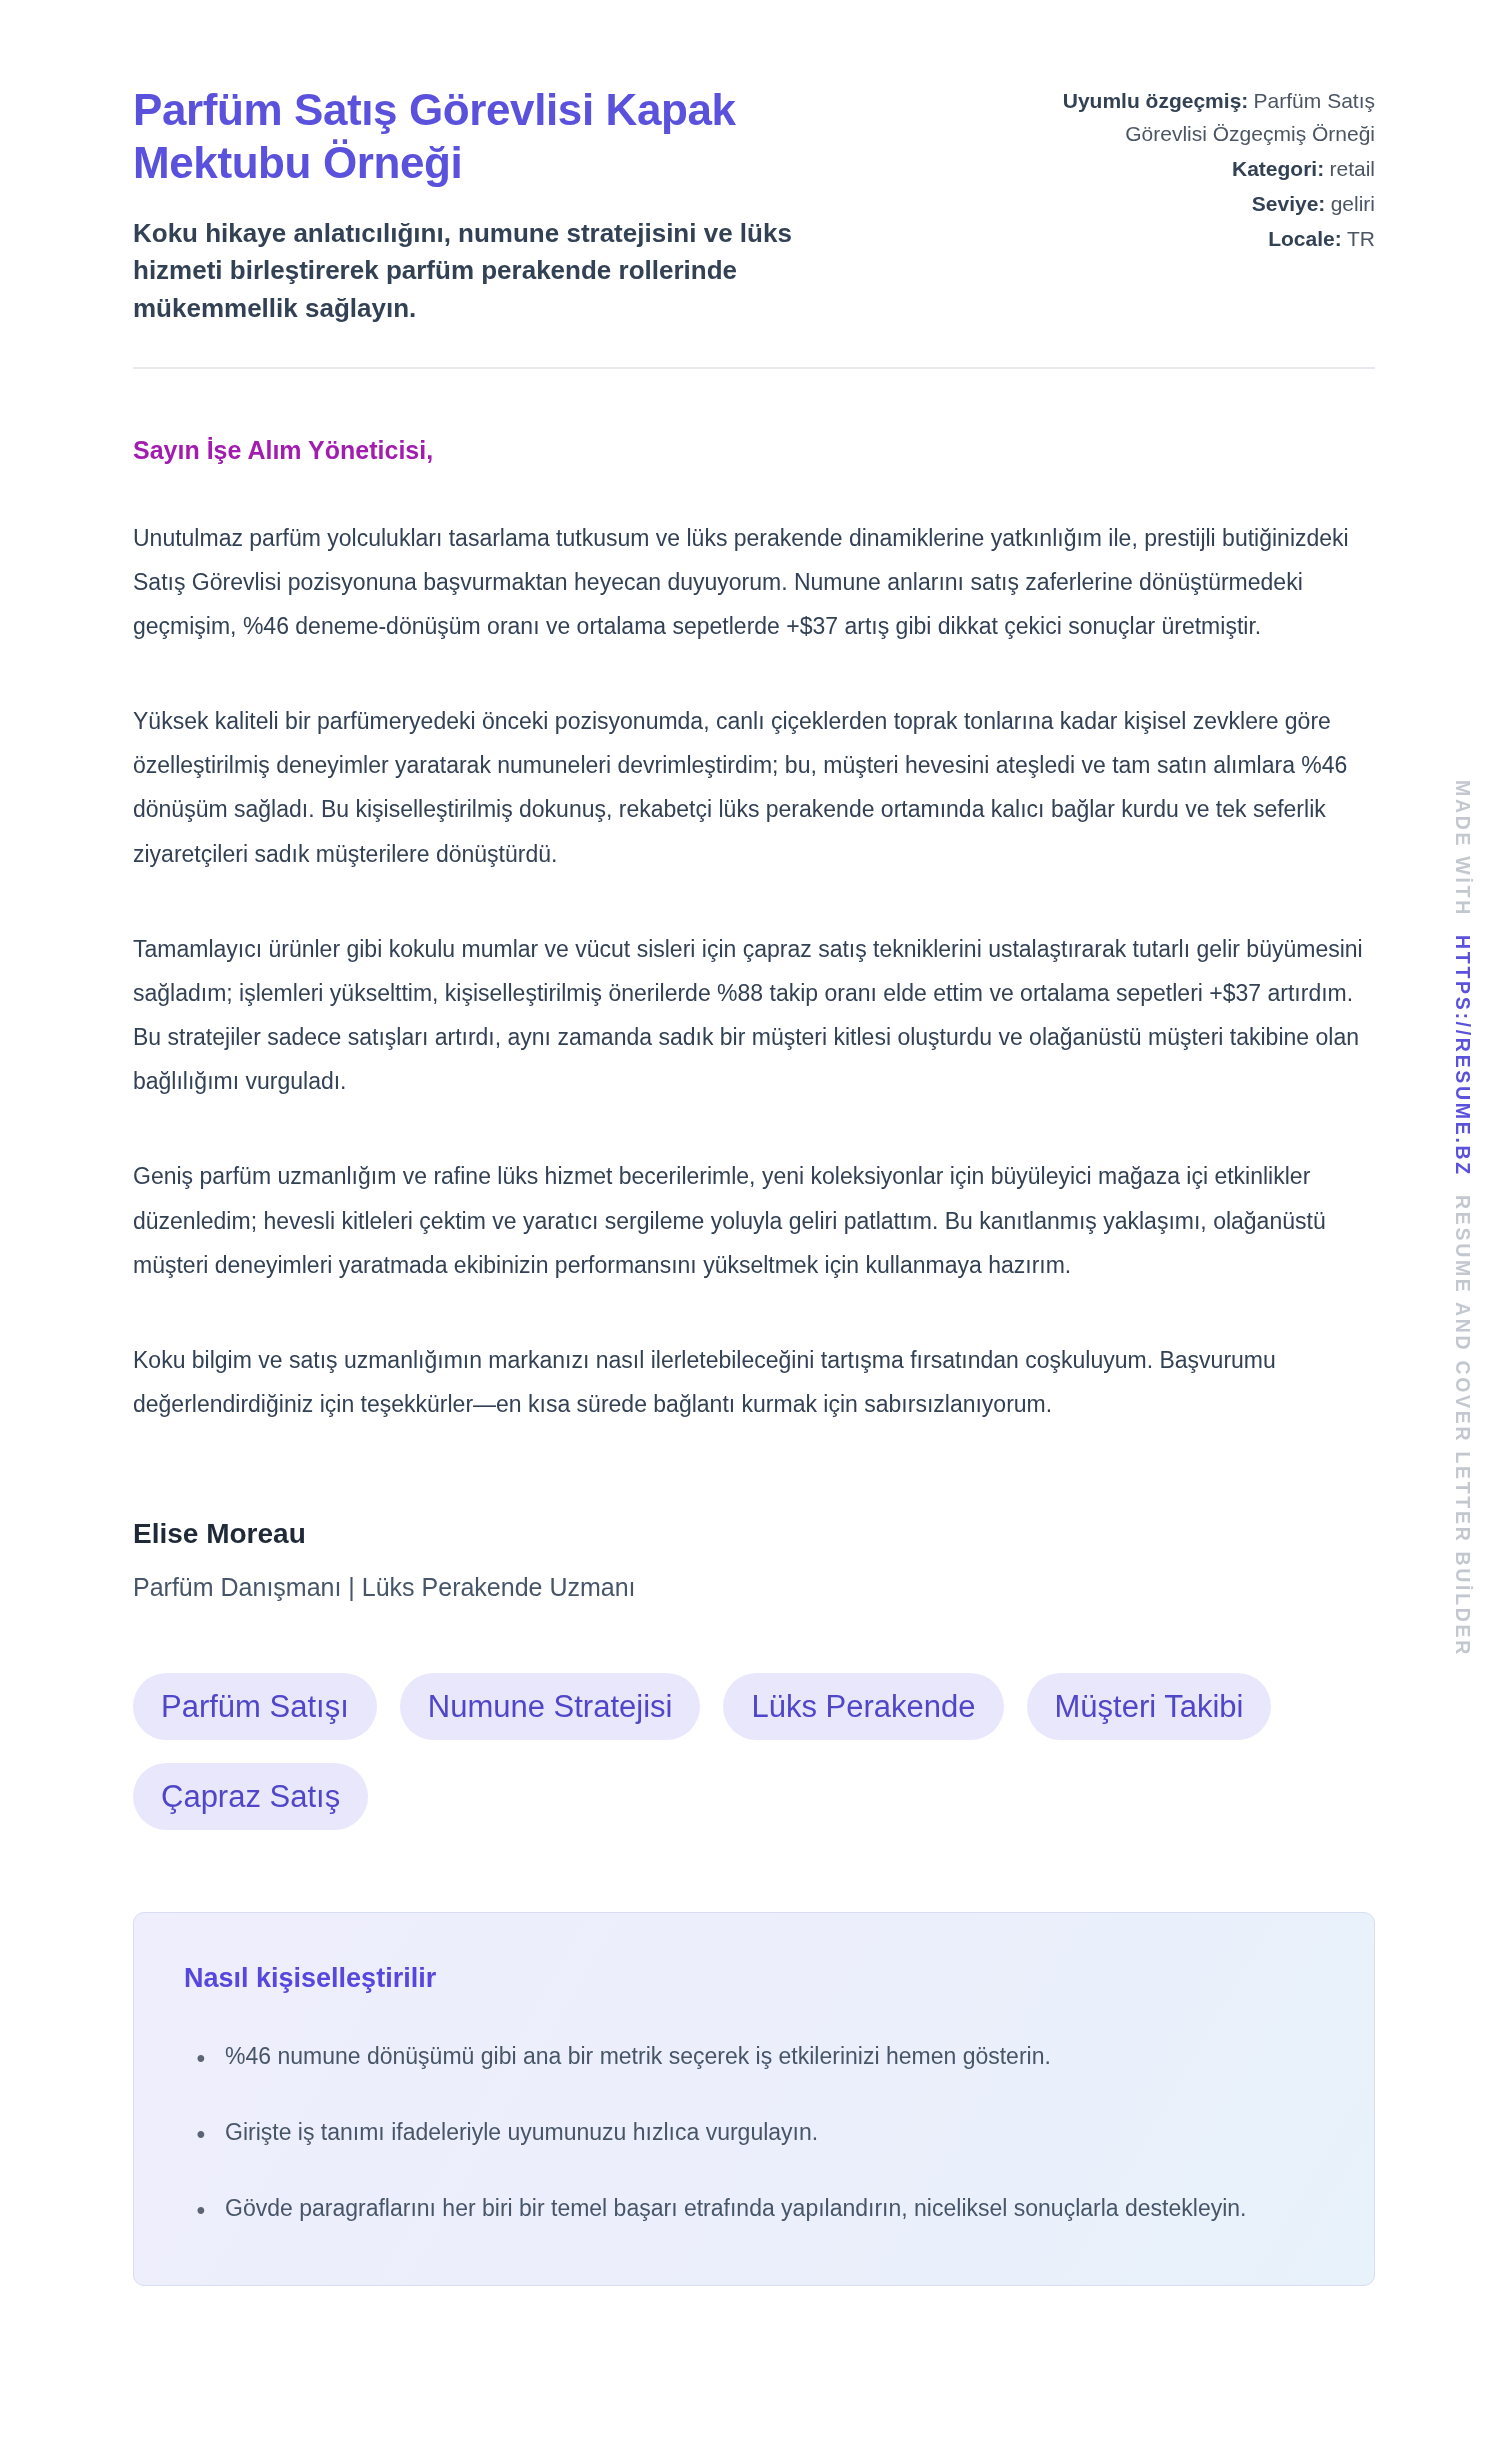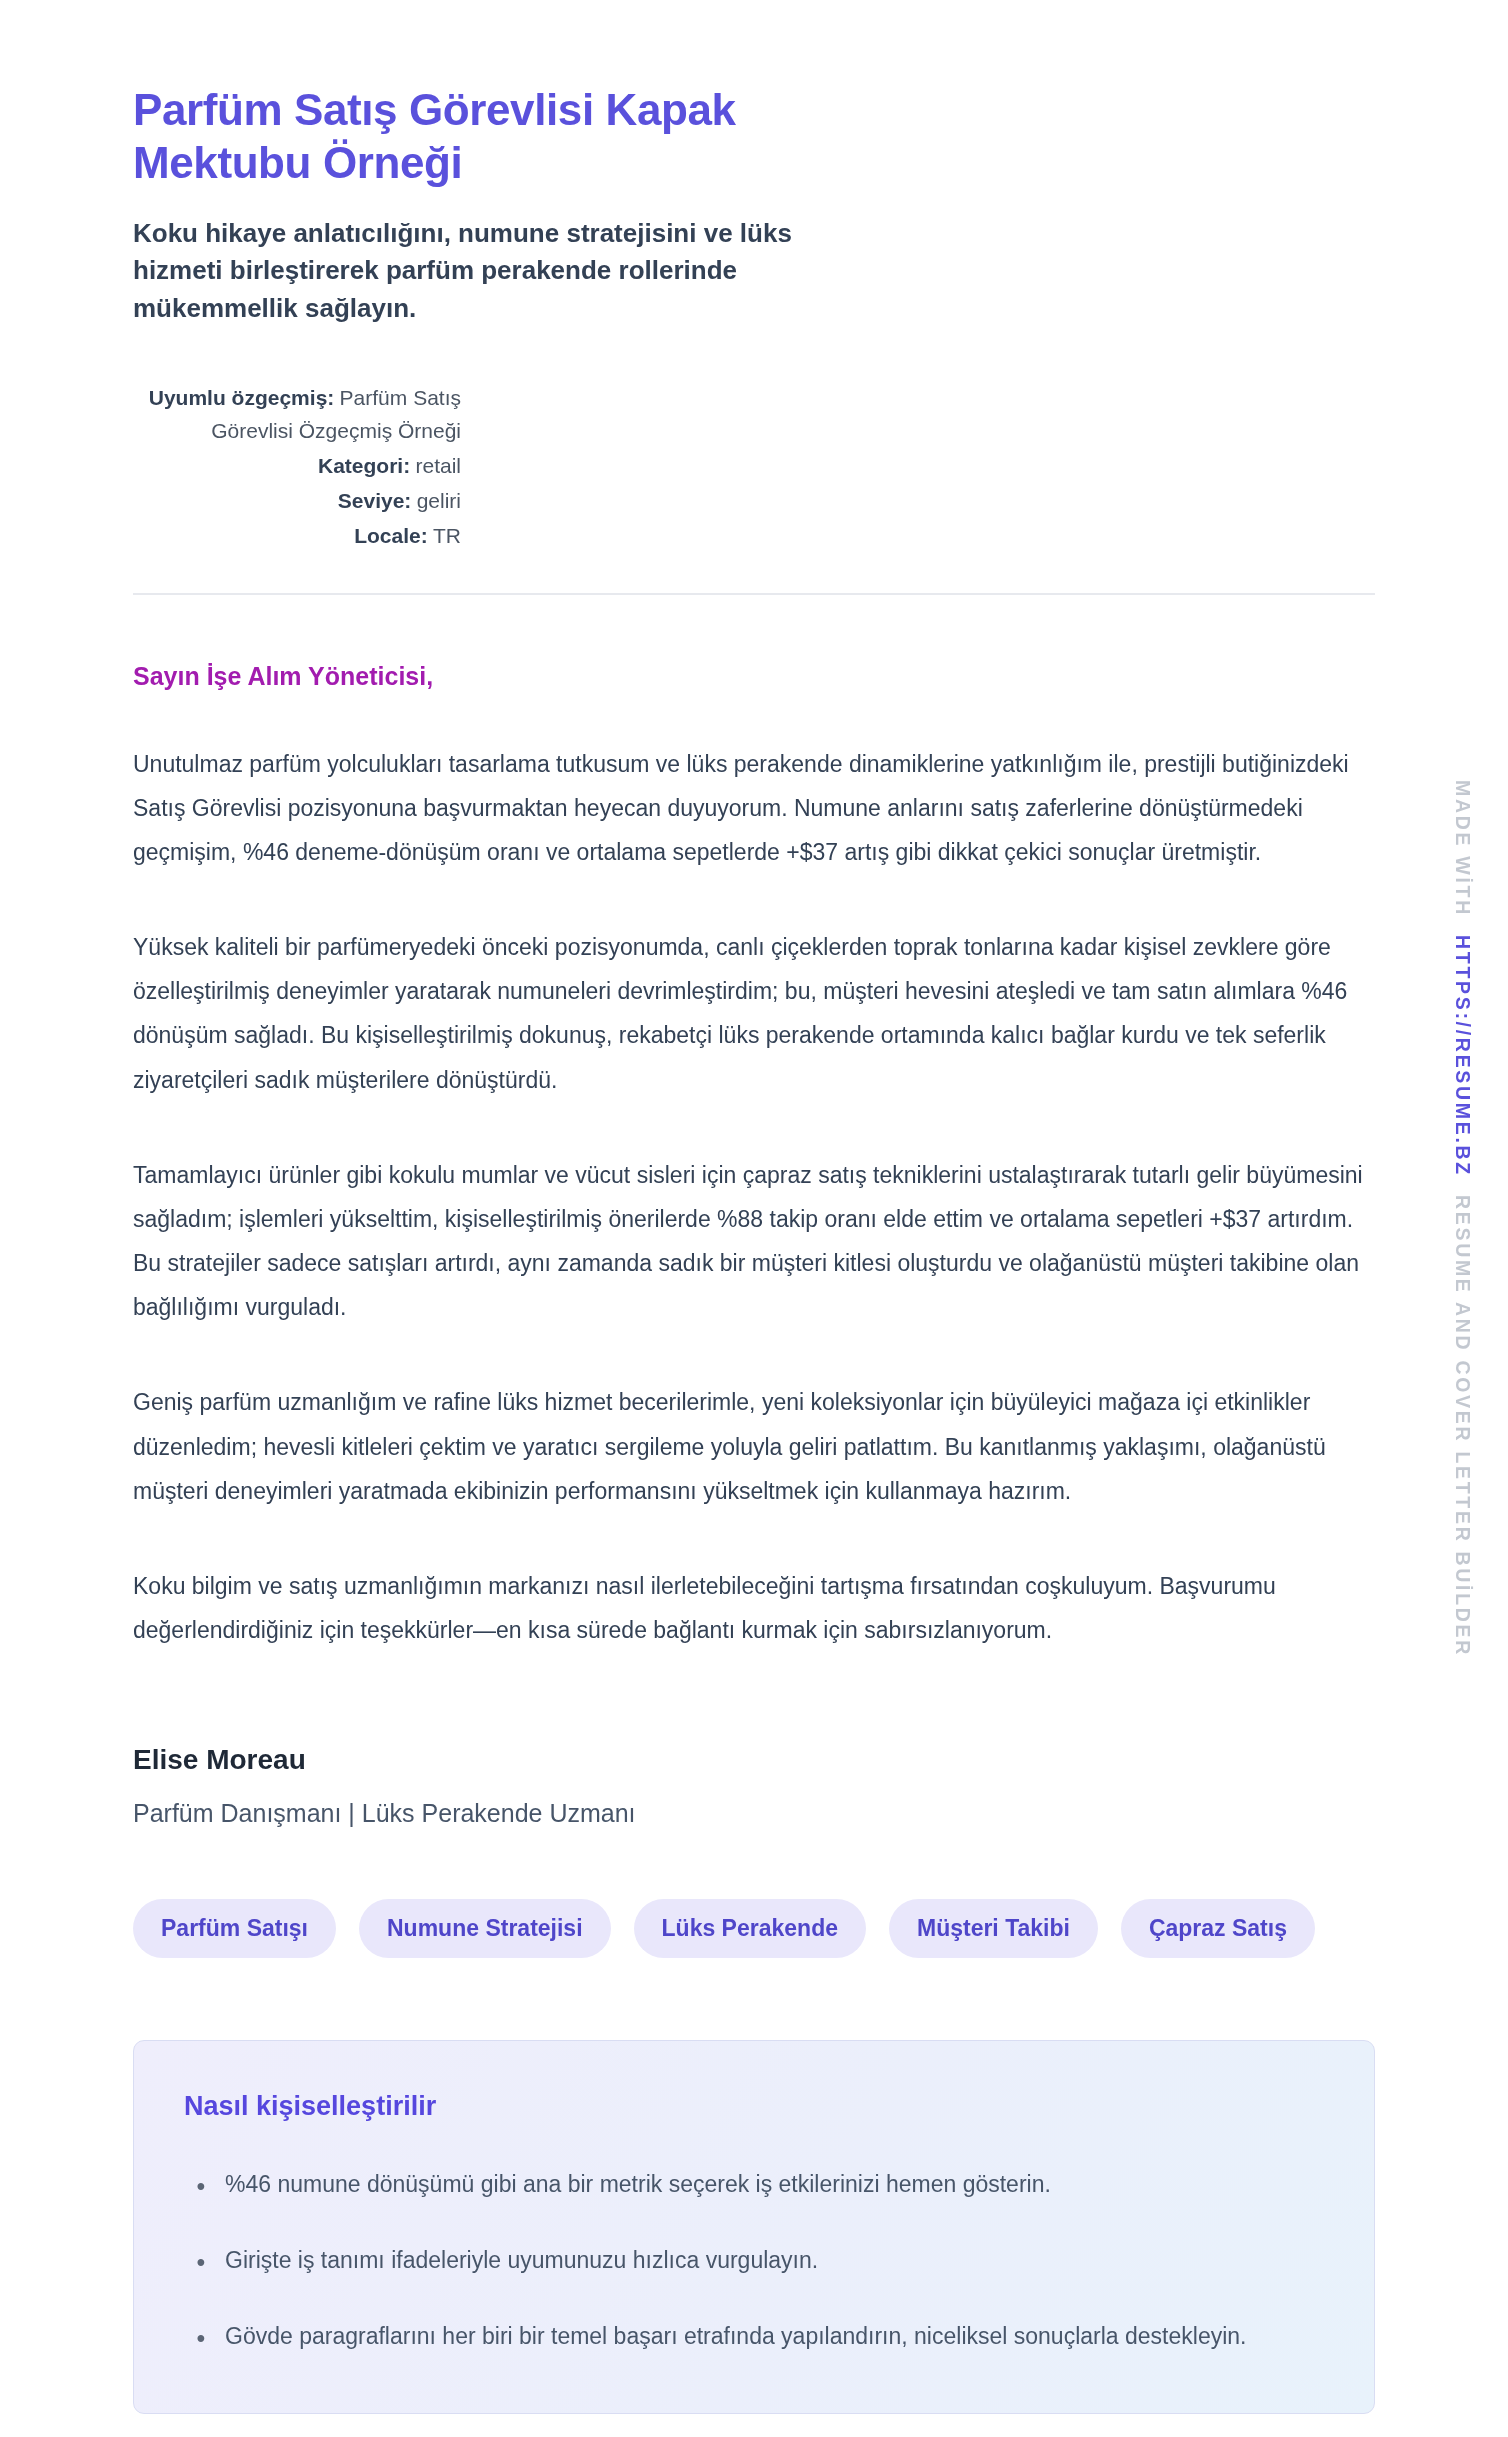--- a/index.html
+++ b/index.html
@@ -21,21 +21,20 @@
   .content {
     padding: 84px 133px 0 133px;
   }
 
   
   .header {
     display: flex;
     justify-content: space-between;
     align-items: flex-start;
     gap: 53px;
-    flex-direction: column;
   }
   .title-block { max-width: 781px; }
   .page-title {
     font-size: 44px;
     line-height: 1.2;
     font-weight: 700;
     color: #5a51dc;
     letter-spacing: -0.4px;
   }
   .page-subtitle {
@@ -96,22 +95,22 @@
   .tags {
     margin-top: 71px;
     display: flex;
     flex-wrap: wrap;
     gap: 23px;
   }
   .tag-chip {
     display: inline-block;
     background: #e9e7fb;
     color: #4f46c9;
-    font-size: 23px;
-    font-weight: 700;
+    font-size: 31px;
+    font-weight: 400;
     line-height: 1;
     padding: 18px 28px;
     border-radius: 886px;
     cursor: pointer;
   }
 
   
   .tips-card {
     margin-top: 82px;
     border: 1.8px solid #d9ddf3;

